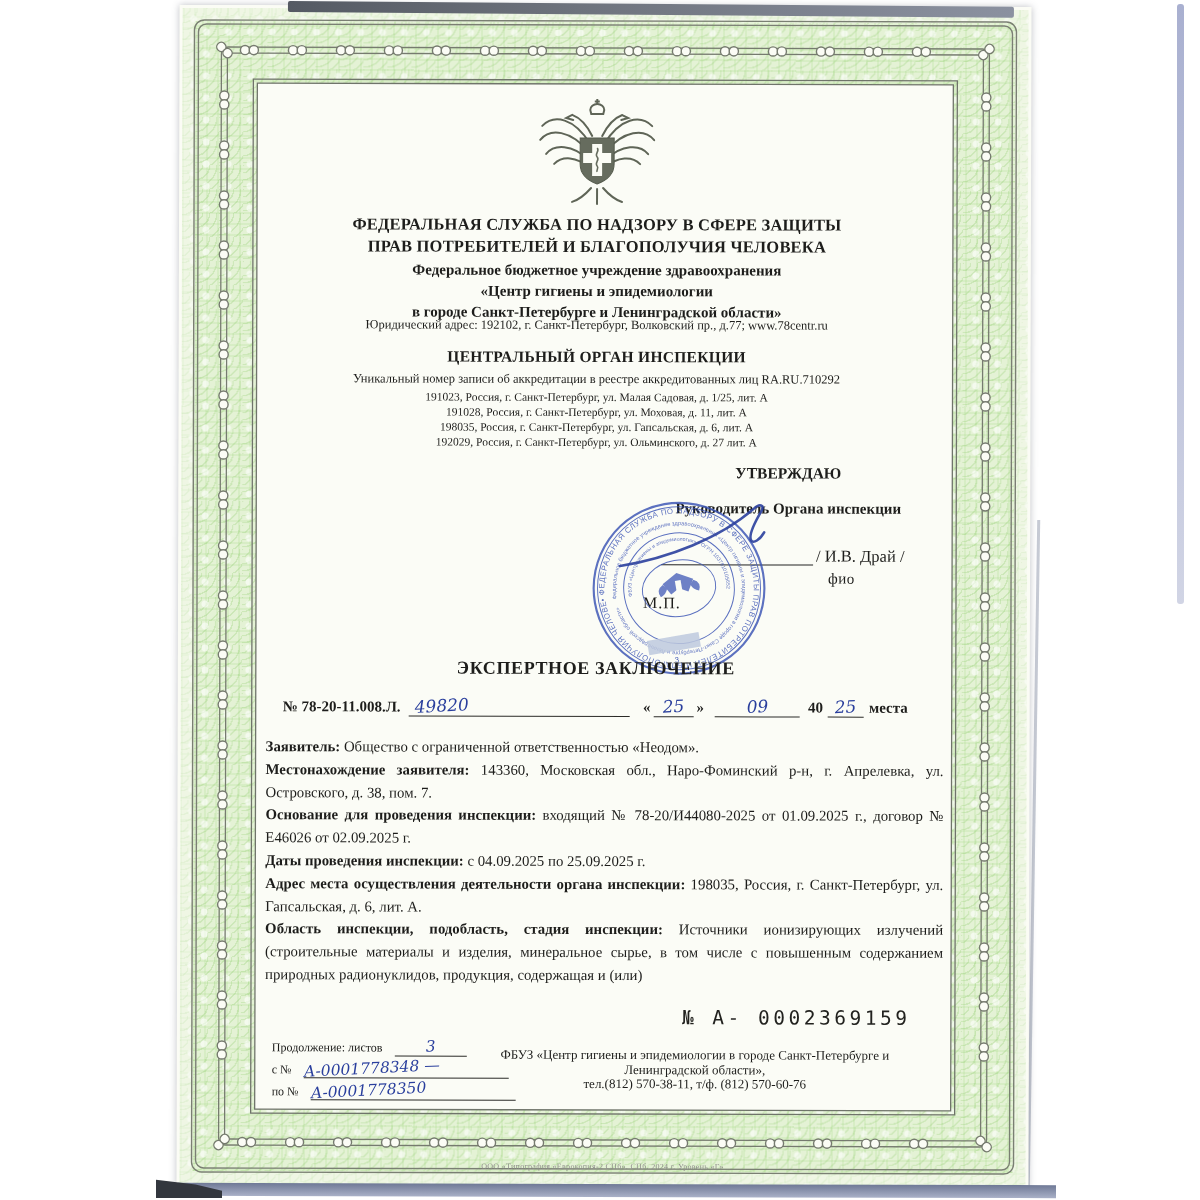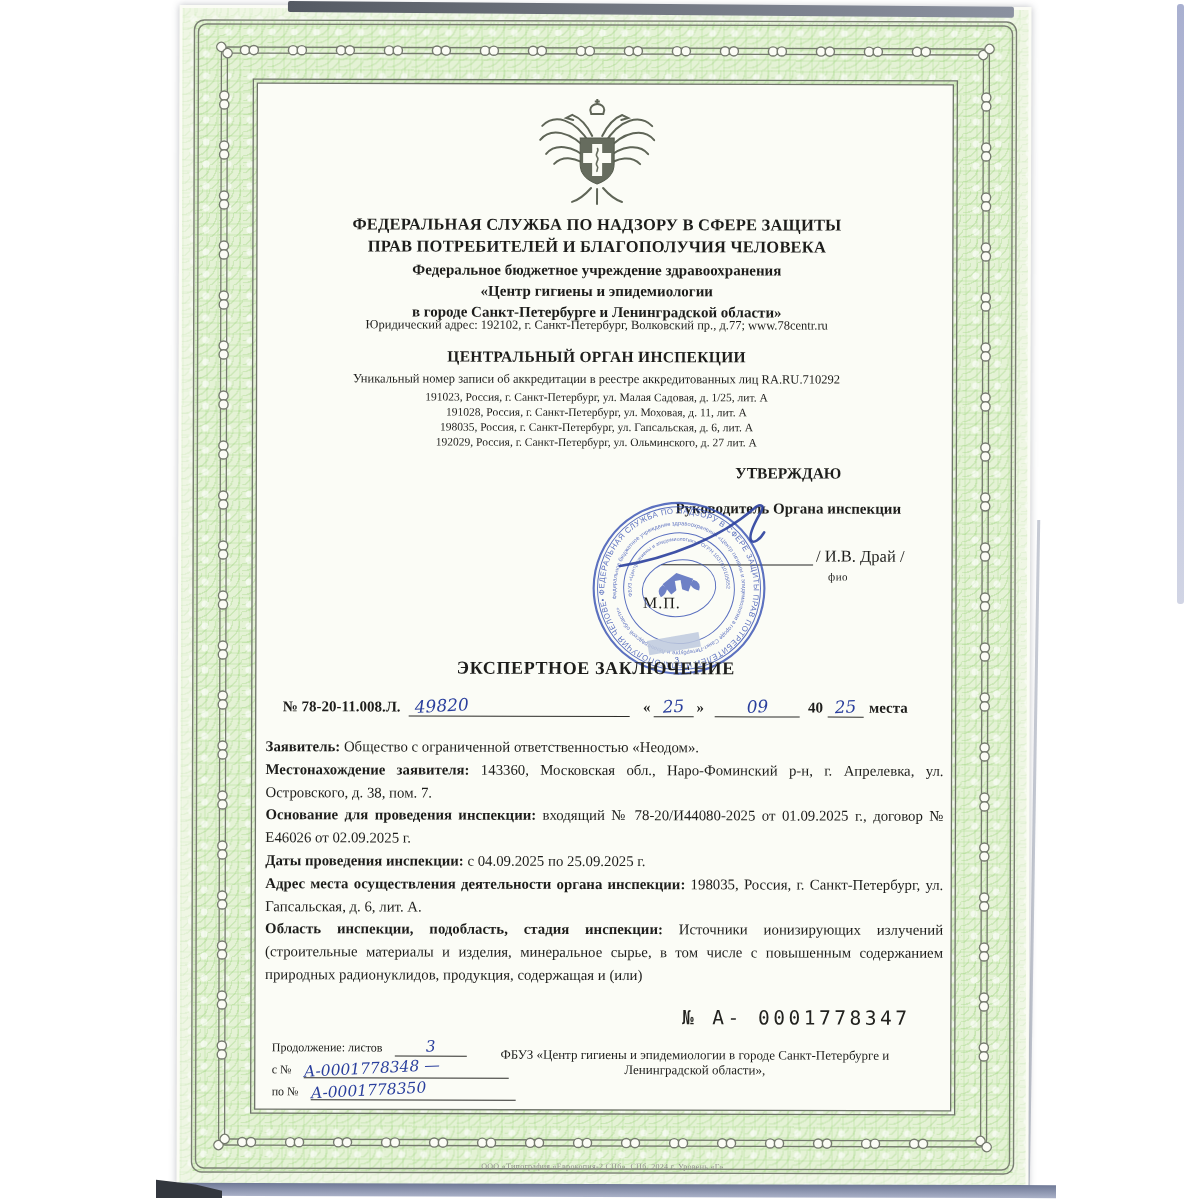--- a/index.html
+++ b/index.html
@@ -52,21 +52,21 @@
   .org{left:60px;top:254px;width:716px;font-size:15px;line-height:21px;font-weight:bold;}
   .legal{left:60px;top:312px;width:716px;font-size:12.5px;}
   .coi{left:60px;top:342px;width:716px;font-size:15.5px;font-weight:bold;letter-spacing:.3px;}
   .accr{left:60px;top:366px;width:716px;font-size:12.5px;}
   .addr{left:60px;top:384px;width:716px;font-size:11.5px;line-height:15px;}
 
   .approve{left:380px;top:458px;width:460px;font-size:15.5px;font-weight:bold;}
   .approver{left:380px;top:494px;width:460px;font-size:15px;font-weight:bold;}
   .sigline{left:483px;top:528px;width:152px;height:30px;border-bottom:1.3px solid #222;}
   .signame{left:638px;top:540px;font-size:16.5px;}
-  .fio{left:650px;top:564px;font-size:11px;letter-spacing:.5px;}
+  .fio{left:650px;top:564px;font-size:15px;letter-spacing:.5px;}
   .mp{left:465px;top:588px;font-size:16px;letter-spacing:1px;}
 
   .stamp{left:404px;top:485px;width:194px;height:194px;position:absolute;transform:rotate(-10deg);opacity:.92;}
   .sigsvg{left:430px;top:488px;width:190px;height:85px;position:absolute;}
 
   .doctitle{left:60px;top:652px;width:716px;font-size:18px;font-weight:bold;letter-spacing:.6px;}
   .numrow{left:105px;top:690px;width:625px;display:flex;align-items:baseline;font-size:15px;}
   .numrow .fill{flex:1;border-bottom:1.3px solid #2b2b28;margin:0 10px 0 8px;padding-left:6px;}
   .numrow .hand{font-size:17px;}
   .numrow .q{font-weight:bold;margin:0 3px;}
@@ -305,39 +305,40 @@
 
     <div class="abs bodytext">
       <p><span class="b">Заявитель:</span><span> Общество с ограниченной ответственностью «Неодом».</span></p>
       <p><span class="b">Местонахождение заявителя:</span><span> 143360, Московская обл., Наро-Фоминский р-н, г. Апрелевка, ул. Островского, д. 38, пом. 7.</span></p>
       <p><span class="b">Основание для проведения инспекции:</span><span> входящий № 78-20/И44080-2025 от 01.09.2025 г., договор № Е46026 от 02.09.2025 г.</span></p>
       <p><span class="b">Даты проведения инспекции:</span><span> с 04.09.2025 по 25.09.2025 г.</span></p>
       <p><span class="b">Адрес места осуществления деятельности органа инспекции:</span><span> 198035, Россия, г. Санкт-Петербург, ул. Гапсальская, д. 6, лит. А.</span></p>
       <p><span class="b">Область инспекции, подобласть, стадия инспекции:</span><span> Источники ионизирующих излучений (строительные материалы и изделия, минеральное сырье, в том числе с повышенным содержанием природных радионуклидов, продукция, содержащая и (или)</span></p>
     </div>
 
-    <div class="abs serial">№ А- 0001778347</div>
+    <div class="abs serial">№ А- 0002369159</div>
 
     <div class="abs footL">
       <div class="row">
         <span>Продолжение: листов</span>
         <span class="u1"><span class="hand">3</span></span>
       </div>
       <div class="row">
         <span>с №</span>
         <span class="u2"><span class="hand">А-0001778348 —</span></span>
       </div>
       <div class="row">
         <span>по №</span>
         <span class="u2"><span class="hand">А-0001778350</span></span>
       </div>
     </div>
 
     <div class="abs footR">
       <div>ФБУЗ «Центр гигиены и эпидемиологии в городе Санкт-Петербурге и Ленинградской области»,</div>
+      <div>тел.(812) 570-38-11, т/ф. (812) 570-60-76</div>
     </div>
 
     <div class="abs printinfo">ООО «Типография «Еврокопия-2 СПб». СПб. 2024 г. Уровень «Г»</div>
   </div>
 </div>
 
 <div class="scan-top-band"></div>
 <div class="scan-bottom-band"></div>
 <div class="scan-corner-bl"></div>
 

